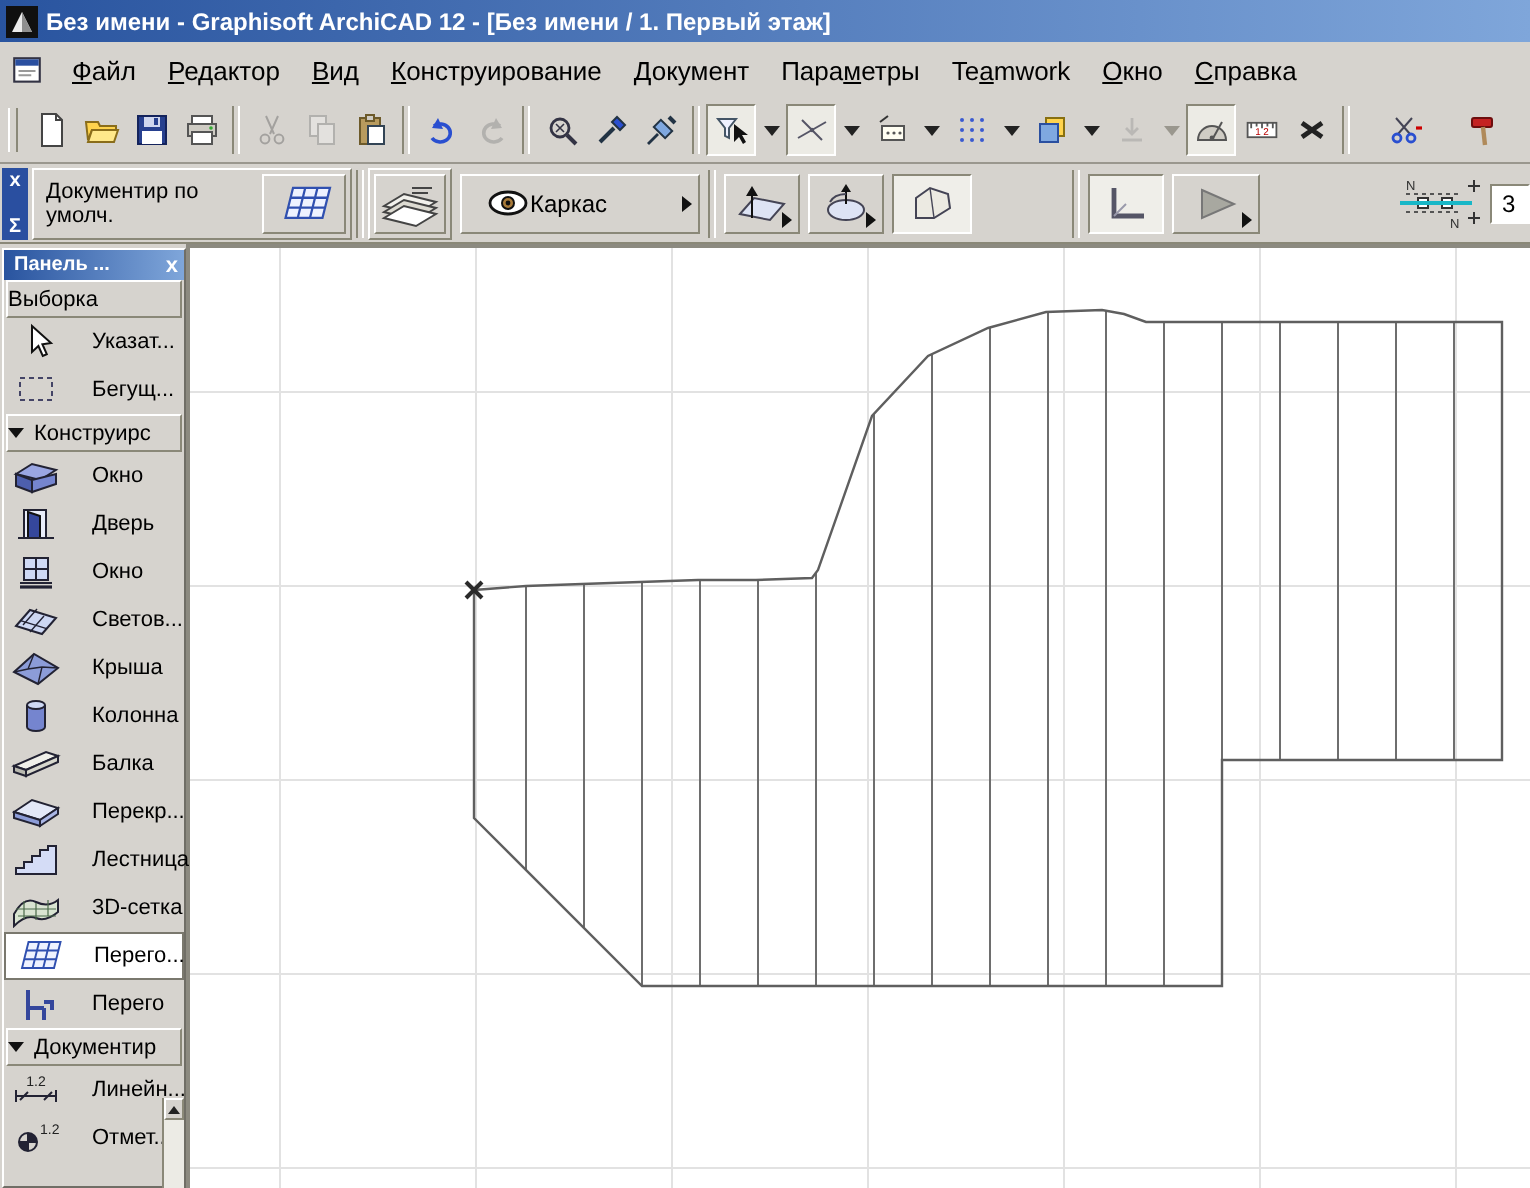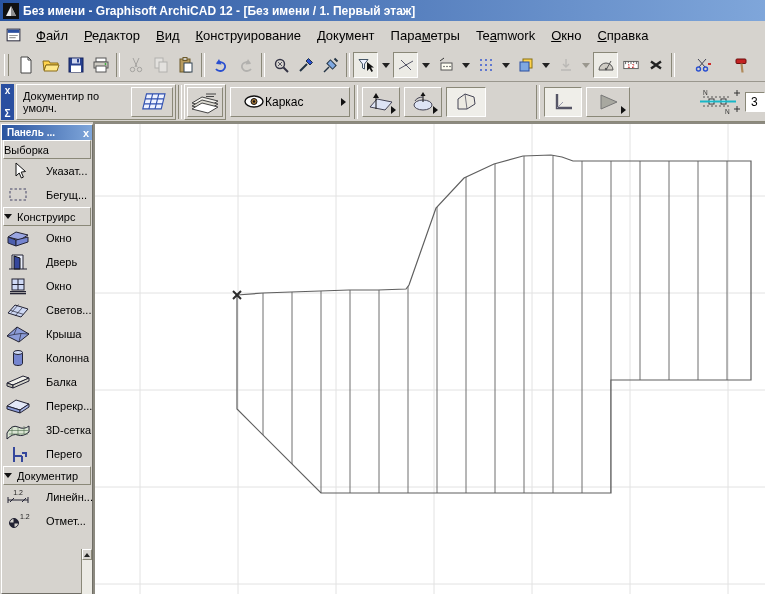--- a/index.html
+++ b/index.html
@@ -541,25 +541,44 @@
                 <path d="M2 10l9-6 13 4-9 6z" fill="#e3e8f8" stroke="#223"></path>
                 <path d="M2 10l13 4v3L2 13z" fill="#8c9cd8" stroke="#223"></path>
                 <path d="M15 14l9-6v3l-9 6z" fill="#aab6e5" stroke="#223"></path>
               </svg></span>
           </span>
           <span class="plabel">Перекр...</span>
         </div>
         <div class="pal-row">
           <span class="pic">
             <span class="ic"><svg viewBox="0 0 26 20">
+                <path d="M3 17v-3h4v-3h4V8h4V5h4V3h4v14z" fill="#d4dcf6" stroke="#223"></path>
+              </svg></span>
+          </span>
+          <span class="plabel">Лестница</span>
+        </div>
+        <div class="pal-row">
+          <span class="pic">
+            <span class="ic"><svg viewBox="0 0 26 20">
                 <path d="M2 13q5-9 11-6t11-1v6q-6 5-11 3t-11 4z" fill="#d9e4d2" stroke="#223"></path>
                 <path d="M7 6.5v9M13 7.5v8.5M19 6v8M3 10.5h20M4 14h19" stroke="#4a6a4a" stroke-width=".6" fill="none"></path>
               </svg></span>
           </span>
           <span class="plabel">3D-сетка</span>
+        </div>
+        <div class="pal-row selected">
+          <span class="pic">
+            <span class="ic"><svg viewBox="0 0 26 20">
+                <g transform="skewX(-14) translate(6 0)">
+                  <rect x="3" y="3" width="16" height="13" fill="#eef2ff" stroke="#3050b0"></rect>
+                  <path d="M3 7.3h16M3 11.6h16M8.3 3v13M13.6 3v13" stroke="#3050b0"></path>
+                </g>
+              </svg></span>
+          </span>
+          <span class="plabel">Перего...</span>
         </div>
         <div class="pal-row">
           <span class="pic">
             <span class="ic"><svg viewBox="0 0 26 20">
                 <path d="M9 3v9h8M9 12v6M17 12v6M17 9h4v4" fill="none" stroke="#35479c" stroke-width="2"></path>
               </svg></span>
           </span>
           <span class="plabel">Перего</span>
         </div>
         <div class="pal-header">

